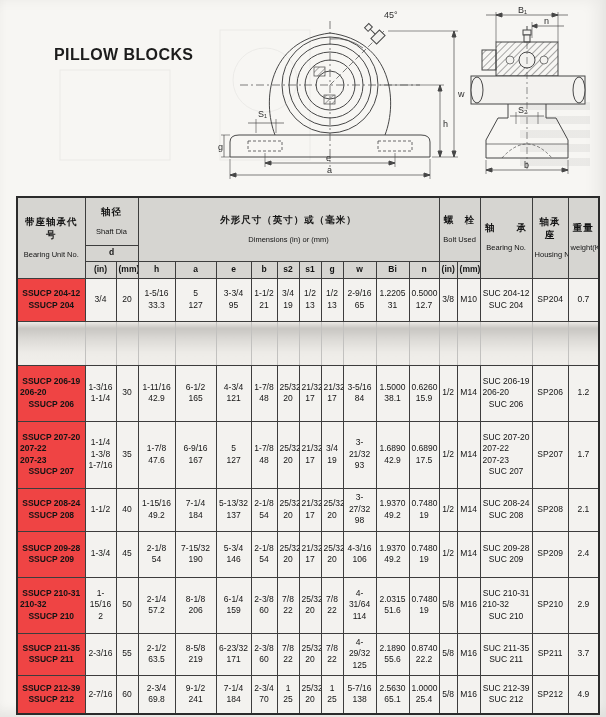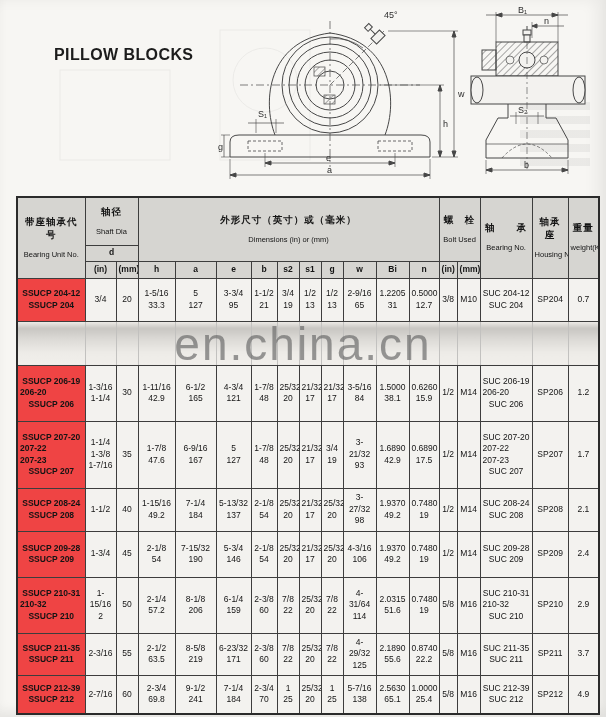--- a/index.html
+++ b/index.html
@@ -163,21 +163,20 @@
       <path d="M18,166 l6,-2 l0,4 z M100,166 l-6,-2 l0,4 z" fill="#474747"></path>
     </g>
     <g fill="#2e2e2e" font-size="9">
       <text x="50" y="9">B₁</text>
       <text x="76" y="20">n</text>
       <text x="50" y="109">S₂</text>
       <text x="56" y="164">b</text>
     </g>
   </svg>
 
-  <div class="wm">en.china.cn</div>
 
   <div class="tablewrap">
     <table class="spec">
       <colgroup>
         <col style="width:68px">
           <col style="width:31px">
           <col style="width:22px">
         <col style="width:37px">
           <col style="width:41px">
           <col style="width:35px">

